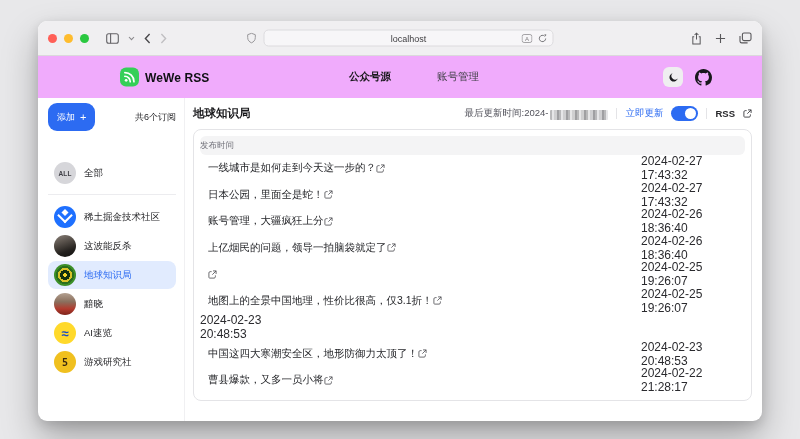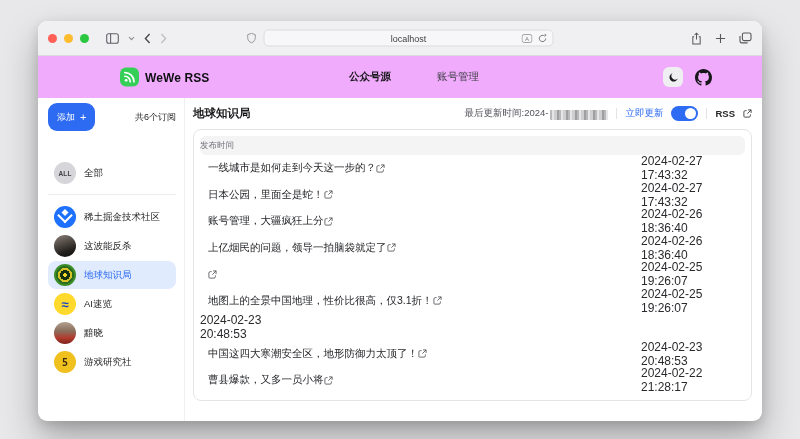--- a/index.html
+++ b/index.html
@@ -248,27 +248,27 @@
               <div class="av av-photo-dark"></div>
               <span class="slabel">这波能反杀</span>
             </div>
 
             <div class="sitem selected">
               <div class="av av-earth"></div>
               <span class="slabel">地球知识局</span>
             </div>
 
             <div class="sitem">
+              <div class="av av-photo-red"></div>
+              <span class="slabel">黯晓</span>
+            </div>
+
+            <div class="sitem">
               <div class="av av-ai"></div>
               <span class="slabel">AI速览</span>
-            </div>
-
-            <div class="sitem">
-              <div class="av av-photo-red"></div>
-              <span class="slabel">黯晓</span>
             </div>
 
             <div class="sitem">
               <div class="av av-game"></div>
               <span class="slabel">游戏研究社</span>
             </div>
           </div>
       </div>
     </div>
 

